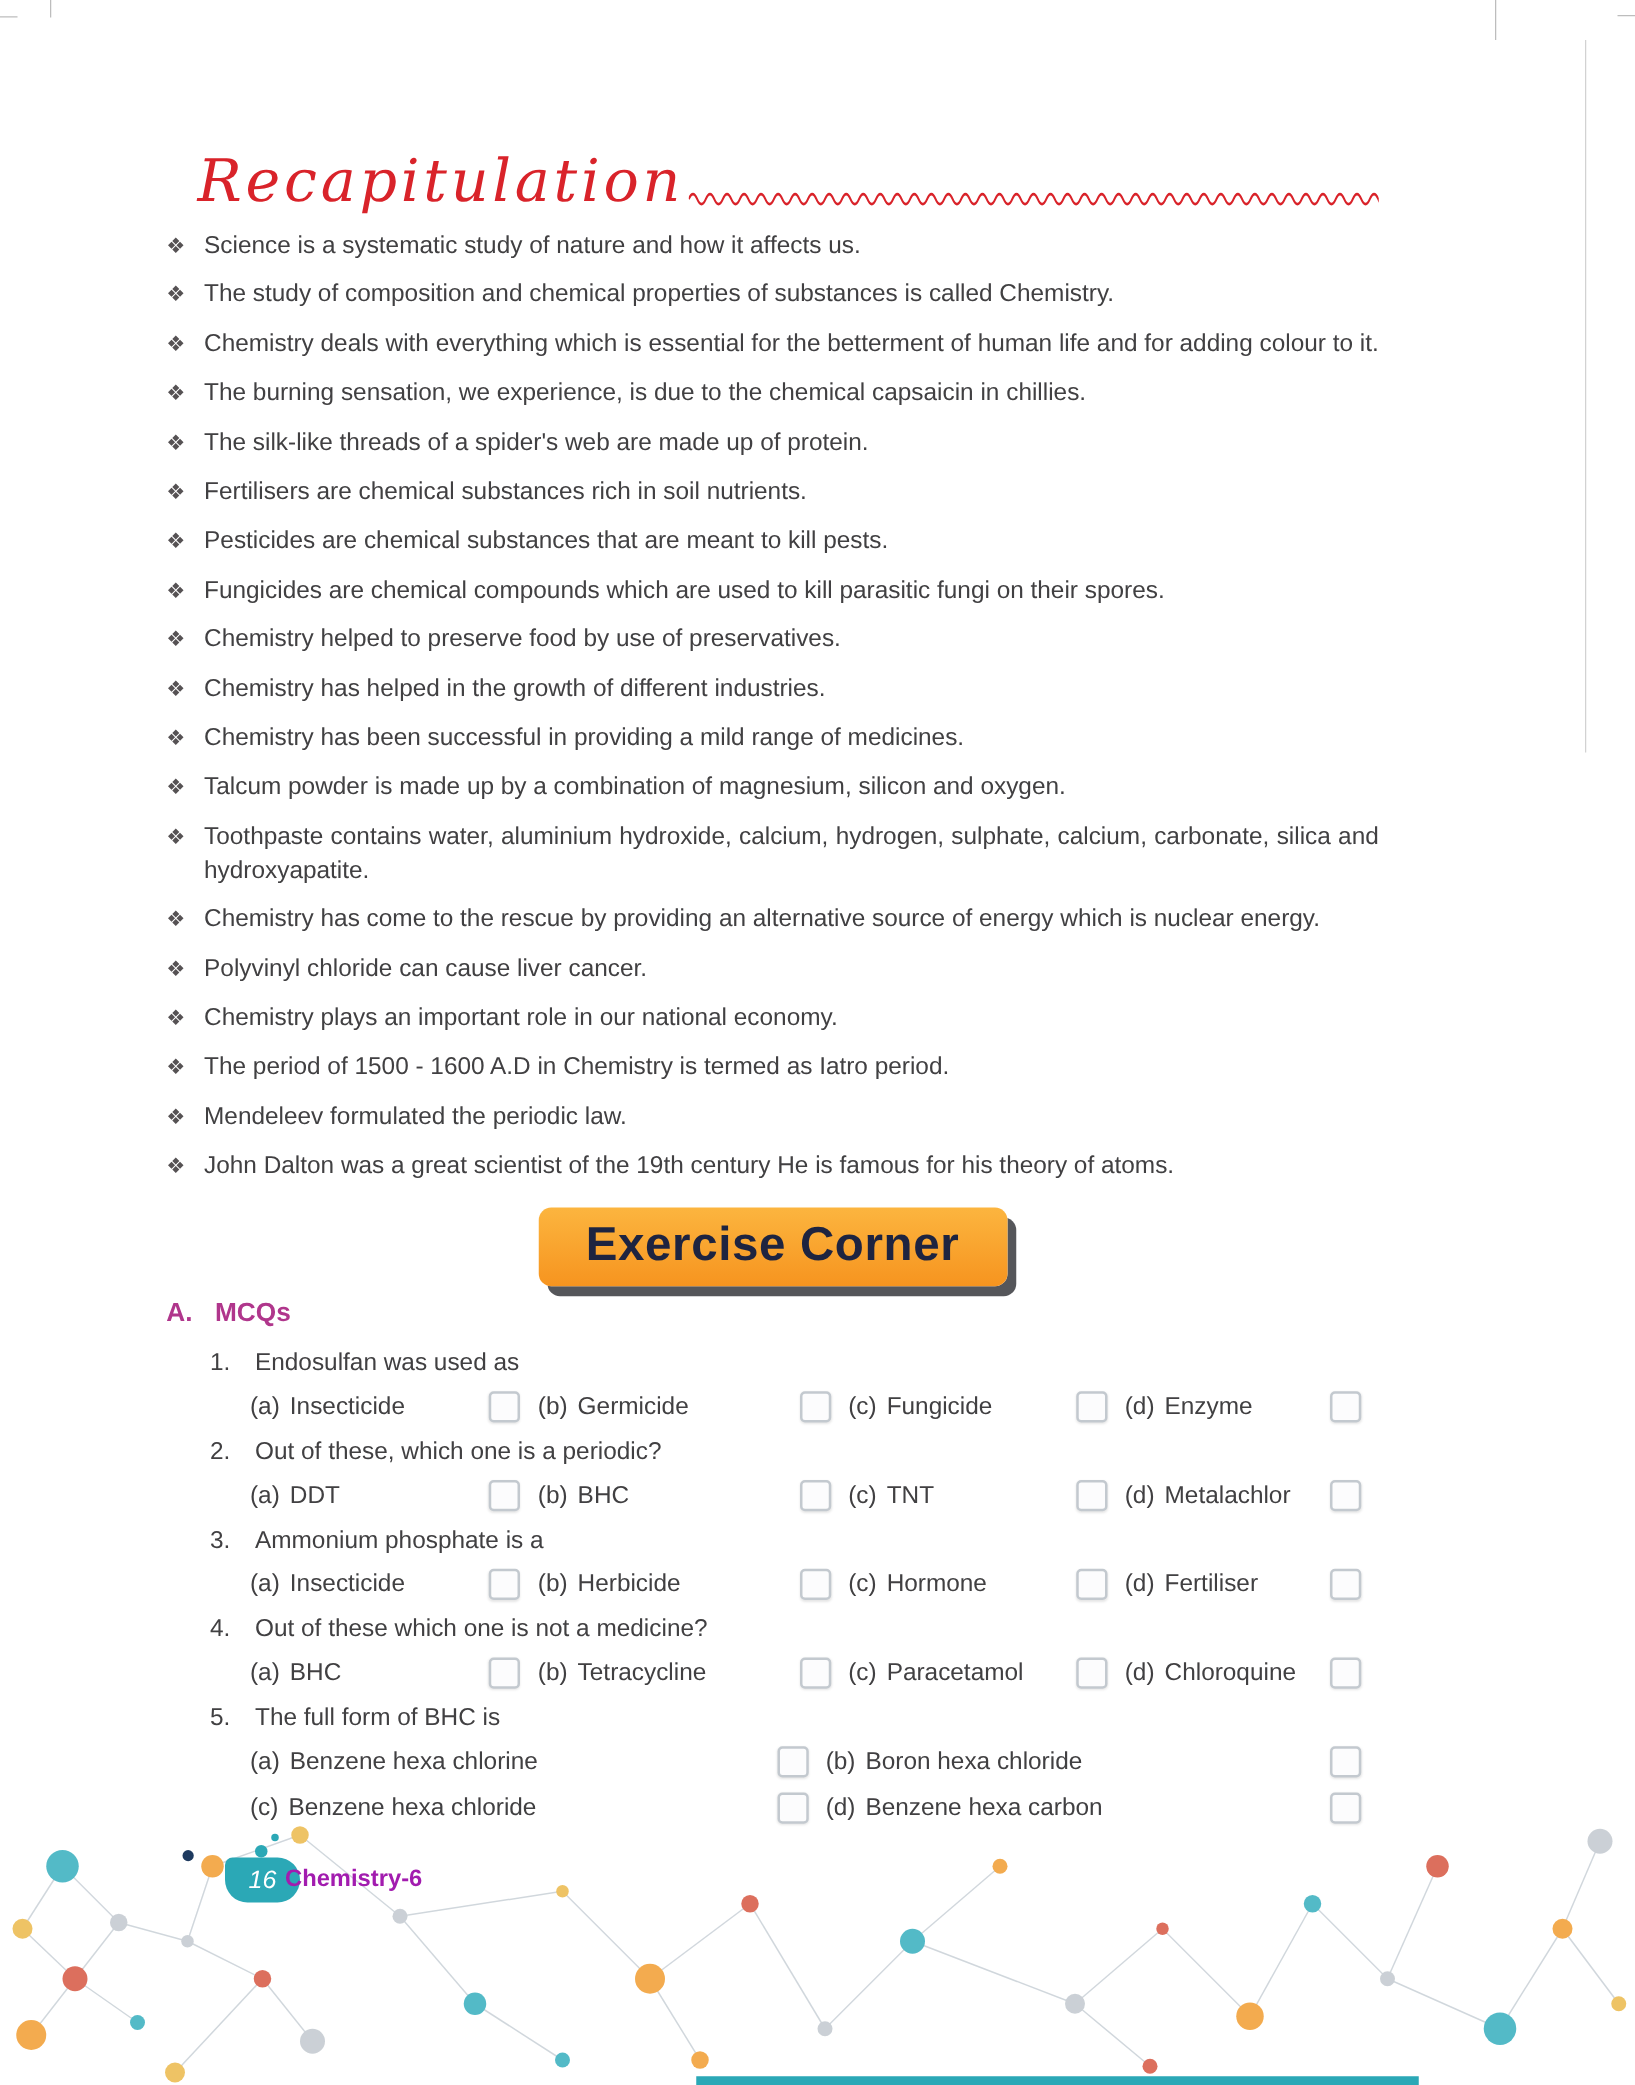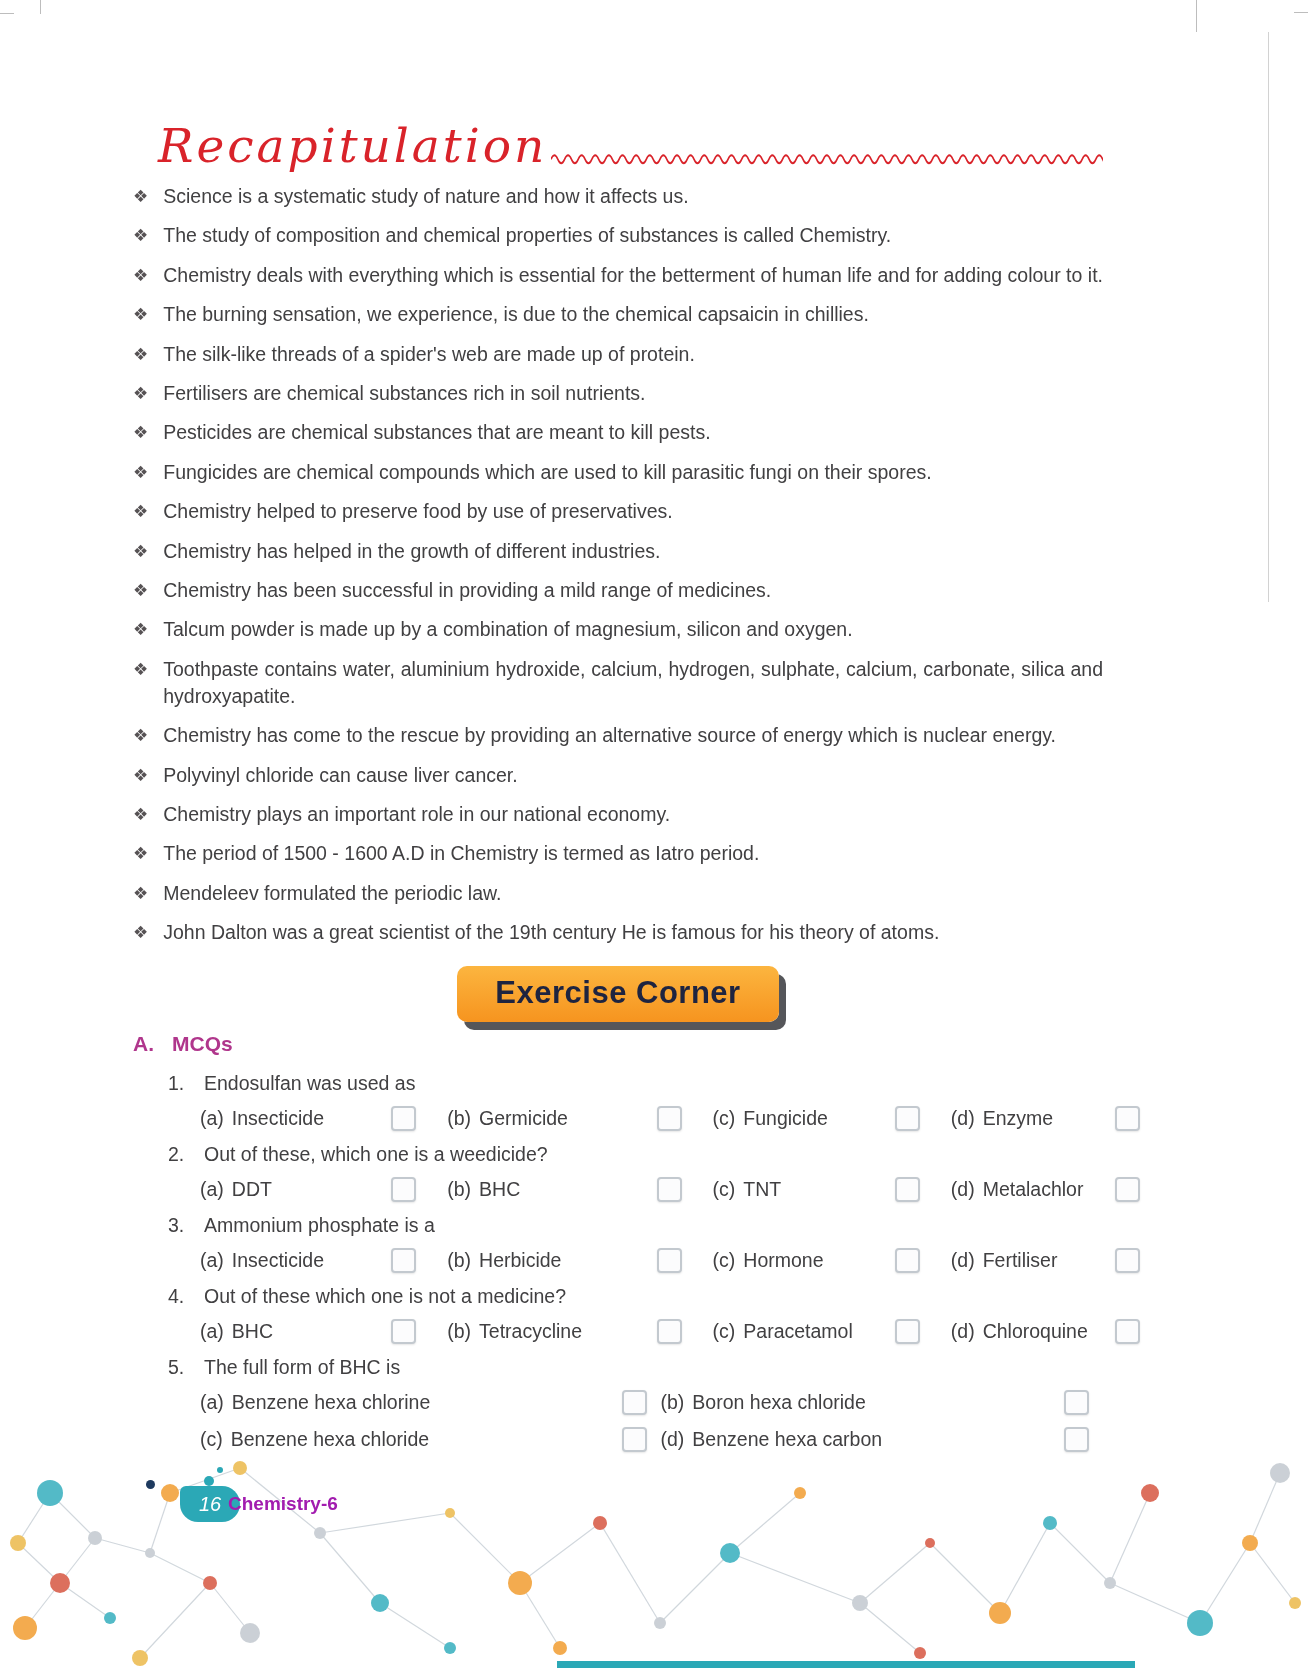--- a/index.html
+++ b/index.html
@@ -31,33 +31,33 @@
 
   ul.bullets{list-style:none;margin:6px 0 0 0;padding:0;}
   ul.bullets li{display:flex;gap:15px;margin-bottom:12.5px;font-size:19.5px;line-height:1.38;}
   .diamond{color:#565254;font-size:17px;flex:0 0 auto;padding-top:2px;}
   .btext{text-align:justify;}
 
   .badge-wrap{text-align:center;margin:20px 0 10px;}
   .exercise-badge{
     display:inline-block;
     background:linear-gradient(180deg,#fcb53f 0%,#f6941f 100%);
-    color:#1e2440;font-weight:bold;font-size:31px;
+    color:#1e2440;font-weight:bold;font-size:38px;
     padding:9px 38px 11px;border-radius:10px;
     box-shadow:7px 8px 0 #55565a;
     letter-spacing:0.5px;
   }
 
   .mcq-heading{display:flex;gap:18px;color:#b0368c;font-weight:bold;font-size:21px;margin:10px 0 16px;}
 
   .question{margin-left:35px;}
   .q-line{display:flex;gap:12px;font-size:19.5px;margin-bottom:11px;}
   .q-num{width:24px;flex:0 0 auto;}
   .options{display:grid;margin-left:32px;}
-  .cols4{grid-template-columns:25.5% 27.5% 24.5% 22.5%;gap:17px;}
+  .cols4{grid-template-columns:25.5% 27.5% 24.5% 22.5%;}
   .cols2{grid-template-columns:51% 49%;}
   .option{display:flex;justify-content:space-between;align-items:center;padding-right:14px;font-size:19.5px;margin-bottom:12px;}
   .o-text{white-space:nowrap;}
   .o-label{margin-right:8px;}
   .checkbox{
     width:21px;height:21px;flex:0 0 auto;
     border:2px solid #c3c9cf;border-radius:4px;background:#fcfcfd;
     box-shadow:0 1px 2px rgba(0,0,0,0.10);
     cursor:pointer;
   }
@@ -208,21 +208,21 @@
         <div class="option">
           <span class="o-text"><span class="o-label">(d)</span><span>Enzyme</span></span>
           <span class="checkbox"></span>
         </div>
       </div>
     </div>
 
     <div class="question">
       <div class="q-line">
         <span class="q-num">2.</span>
-        <span class="q-text">Out of these, which one is a weedicide?</span>
+        <span class="q-text">Out of these, which one is a periodic?</span>
       </div>
       <div class="options cols4">
         <div class="option">
           <span class="o-text"><span class="o-label">(a)</span><span>DDT</span></span>
           <span class="checkbox"></span>
         </div>
         <div class="option">
           <span class="o-text"><span class="o-label">(b)</span><span>BHC</span></span>
           <span class="checkbox"></span>
         </div>

